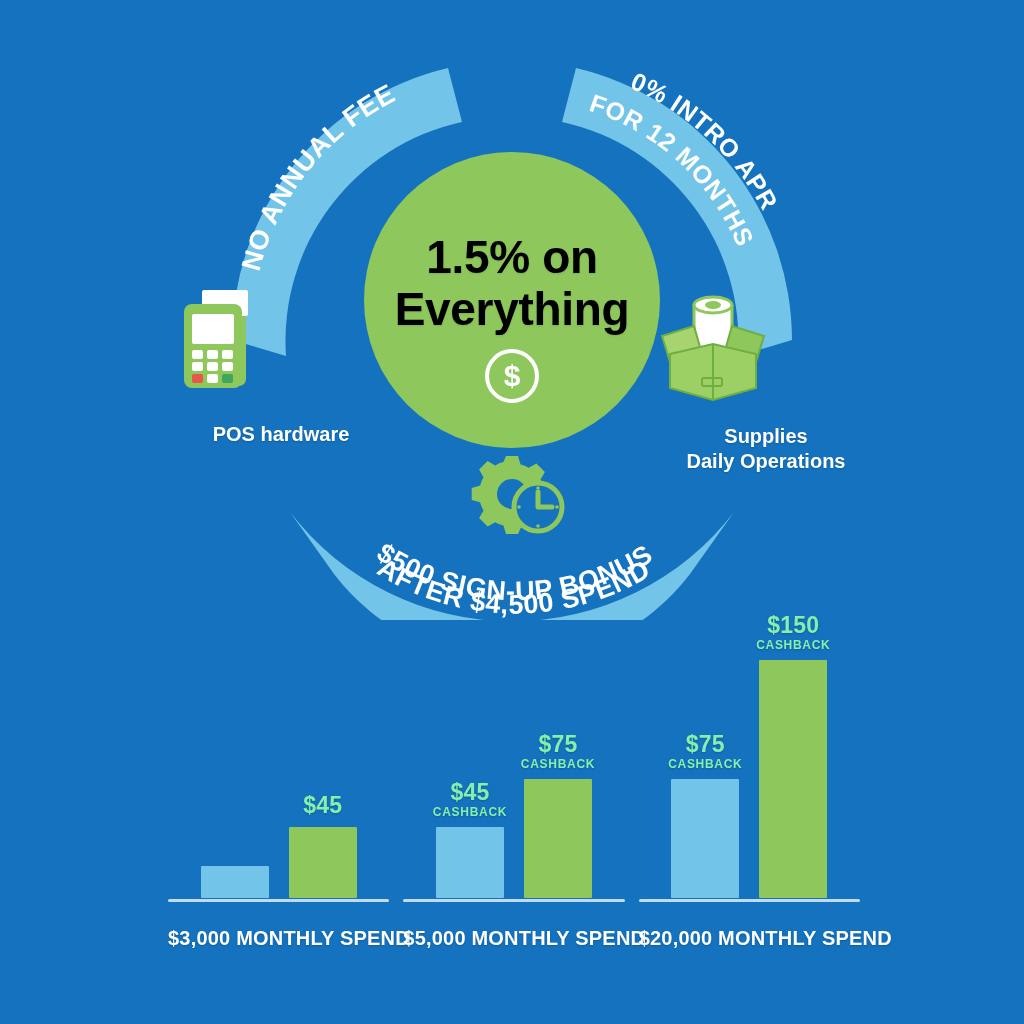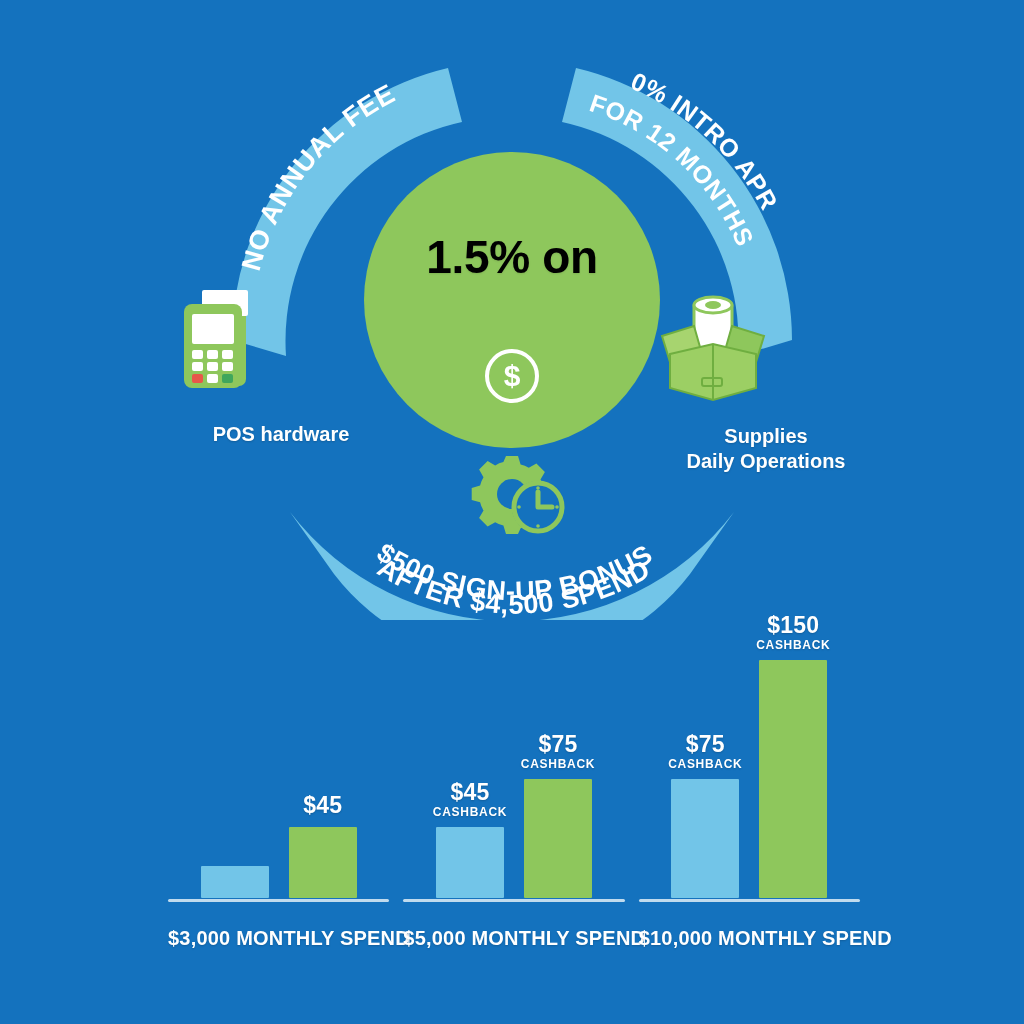--- a/index.html
+++ b/index.html
@@ -71,21 +71,21 @@
   .bar-wrap { width:68px; position:relative; display:flex; flex-direction:column; justify-content:flex-end; height:100%; }
   .bar { width:68px; border-radius:1px; }
   .bar.blue  { background:#72c5e8; }
   .bar.green { background:#8ec75c; }
 
   .bar-label {
     position:absolute;
     left:50%; transform:translateX(-50%);
     width:148px;
     text-align:center;
-    color:#ffffff;
+    color:#86efac;
     text-shadow:0 1px 2px rgba(0,0,0,.18);
     line-height:1.12;
   }
   .bar-label .amt { display:block; font-weight:bold; font-size:23px; letter-spacing:0.2px; }
   .bar-label .sub { display:block; font-weight:bold; font-size:12px; letter-spacing:0.7px; }
 
   .axis {
     position:absolute; left:0; right:0; bottom:122px;
     height:3px; background:#cfe4f2; opacity:.92; border-radius:2px;
   }
@@ -153,20 +153,21 @@
       </text>
       <text class="arc-text">
         <textPath href="#pathBonus2" startOffset="50%" text-anchor="middle">
           <tspan id="t-bonus2">AFTER $4,500 SPEND</tspan>
         </textPath>
       </text>
     </svg>
 
     <div class="center-circle-label">
       <div>1.5% on</div>
+      <div>Everything</div>
     </div>
 
     <div class="feature right">
       <div class="art">
         <svg width="126" height="116" viewBox="0 0 126 116">
           <rect x="44" y="10" width="38" height="62" rx="4" fill="#ffffff" stroke="#8ec75c" stroke-width="3"></rect>
           <ellipse cx="63" cy="13" rx="19" ry="8" fill="#ffffff" stroke="#8ec75c" stroke-width="3"></ellipse>
           <ellipse cx="63" cy="13" rx="8" ry="4" fill="#8ec75c"></ellipse>
           <path d="M 12 44 L 44 34 L 52 62 L 20 70 Z" fill="#a7d46f" stroke="#6fae40" stroke-width="2"></path>
           <path d="M 114 44 L 82 34 L 74 62 L 106 70 Z" fill="#8ec75c" stroke="#6fae40" stroke-width="2"></path>
@@ -265,18 +266,18 @@
             </div>
             <div class="bar-wrap">
               <div class="bar-label" style="bottom: 246px;">
                 <span class="amt">$150</span>
                 <span class="sub">CASHBACK</span>
               </div>
               <div class="bar green" style="height: 238px; background: rgb(142, 199, 92);"></div>
             </div>
           </div>
           <div class="axis"></div>
-          <div class="xlabel">$10,000 MONTHLY SPEND</div>
+          <div class="xlabel">$20,000 MONTHLY SPEND</div>
         </div>
       </div>
   </section>
 
 </div>
 
 </body></html>

